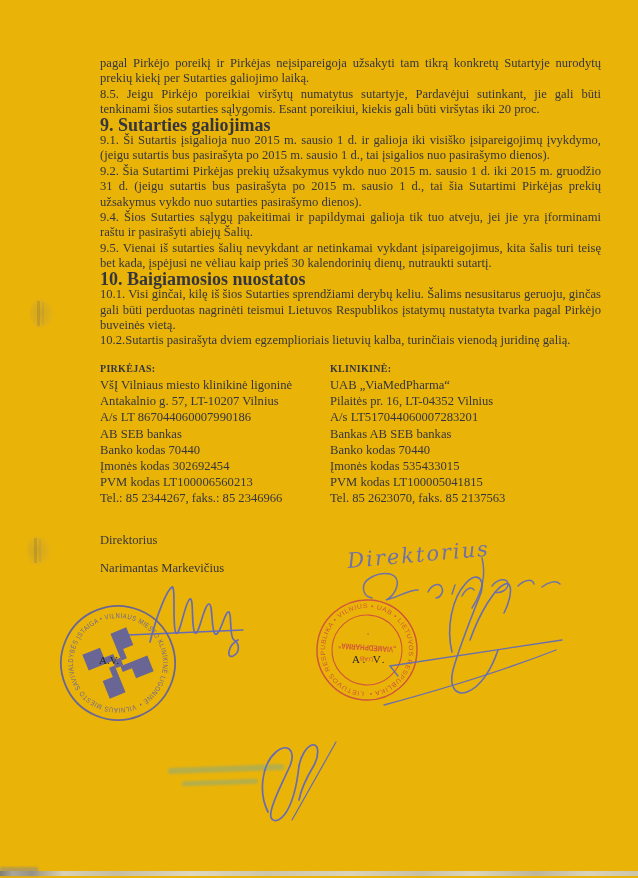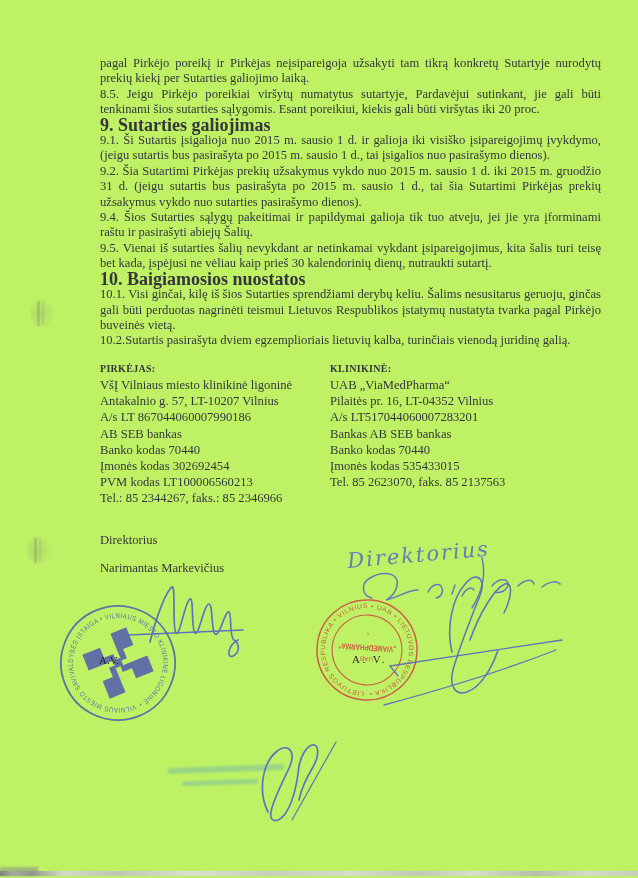--- a/index.html
+++ b/index.html
@@ -1,16 +1,16 @@
 <!DOCTYPE html>
 <html><head>
 <meta charset="utf-8">
 <style>
   html,body{margin:0;padding:0;background:#ddd;}
-  .page{position:relative;width:638px;height:878px;background:#bef264;overflow:hidden;
+  .page{position:relative;width:638px;height:878px;background:#eab308;overflow:hidden;
         font-family:"Liberation Serif",serif;color:#35363d;}
   .textcol{position:absolute;left:100px;top:56px;width:501px;font-size:12.6px;
            line-height:15.4px;text-align:justify;}
   .textcol p{margin:0;}
   .h{font-weight:bold;margin:12px 0 0 0;text-align:left;font-size:18px;}
   .cols{display:flex;margin-top:12px;line-height:16.2px;text-align:left;}
   .col{width:230px;}
   .col.right{width:268px;}
   .colhead{font-weight:bold;font-size:10px;letter-spacing:.3px;}
   .director{margin-top:26px;text-align:left;}
@@ -66,20 +66,21 @@
         <div>Tel.: 85 2344267, faks.: 85 2346966</div>
       </div>
       <div class="col right">
         <div class="colhead">KLINIKINĖ:</div>
         <div>UAB „ViaMedPharma“</div>
         <div>Pilaitės pr. 16, LT-04352 Vilnius</div>
         <div>A/s LT517044060007283201</div>
         <div>Bankas AB SEB bankas</div>
         <div>Banko kodas   70440</div>
         <div>Įmonės kodas  535433015</div>
+        <div>PVM kodas LT100005041815</div>
         <div>Tel. 85 2623070, faks. 85 2137563</div>
       </div>
     </div>
 
     <div class="director">Direktorius</div>
     <div class="dname">Narimantas Markevičius</div>
   </div>
 
   <div class="av av-left">A.V.</div>
   <div class="av av-right">A. V.</div>

